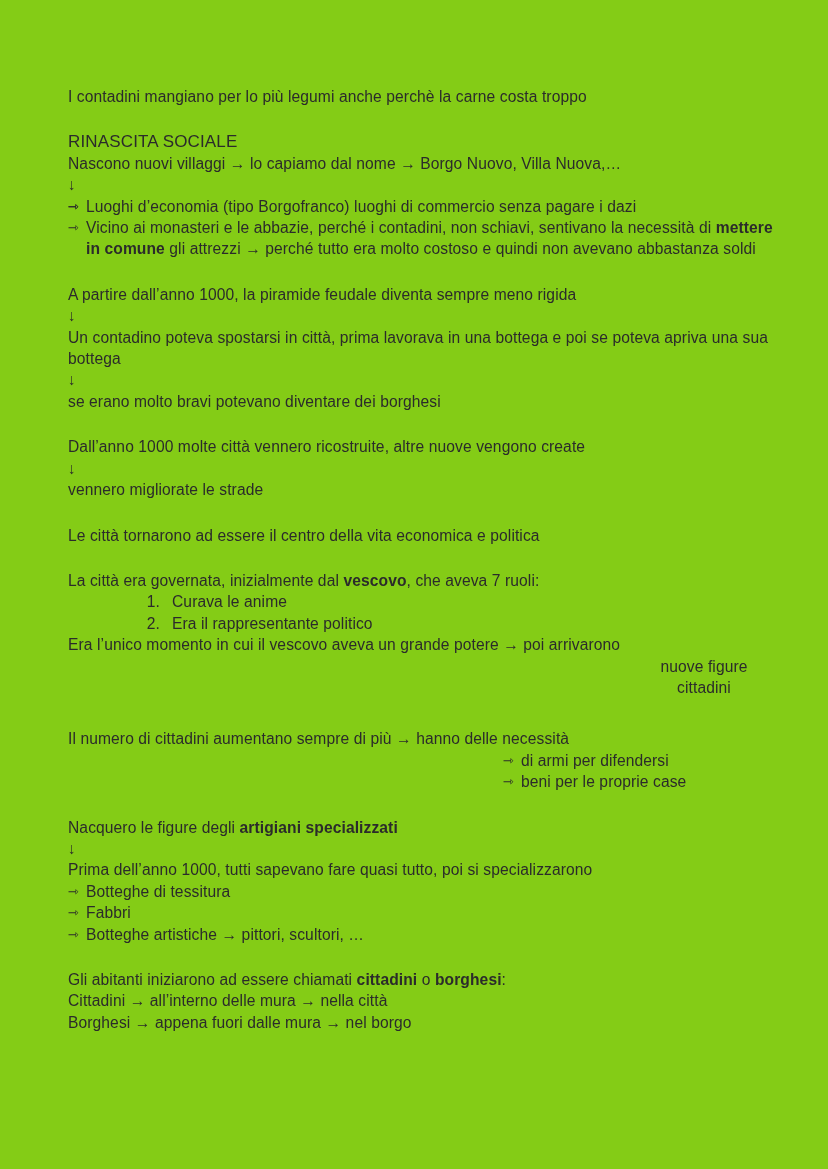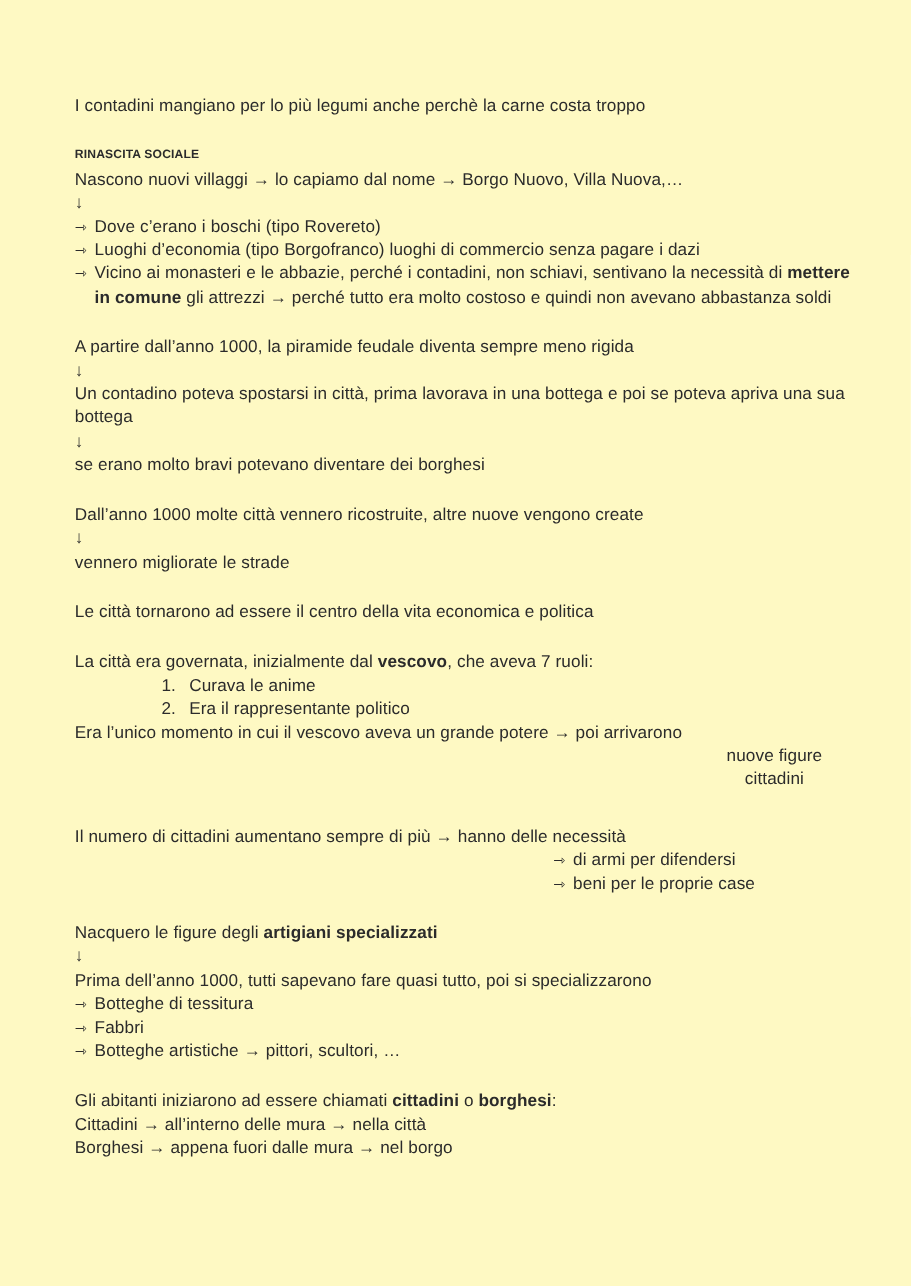--- a/index.html
+++ b/index.html
@@ -17,44 +17,44 @@
     color: #2b2b2b;
     -webkit-font-smoothing: antialiased;
   }
 
   .page {
     position: absolute;
     left: 0;
     top: 0;
     width: 828px;
     height: 1169px;
-    background: #fef9c3;
+    background: #84cc16;
     box-sizing: border-box;
     padding: 86px 48px 34px 68px;
   }
 
   .doc {
     font-size: 15.6px;
     line-height: 21.4px;
     letter-spacing: 0.1px;
   }
 
   
   .para {
     margin: 0;
     white-space: pre-wrap;
   }
   .gap-md { height: 24px; }
   .gap-lg { height: 30px; }
 
   .heading {
     margin: 0;
-    font-size: 11px;
-    line-height: 21.4px;
-    font-weight: bold;
+    font-size: 17px;
+    line-height: 21.4px;
+    font-weight: normal;
     letter-spacing: 0.15px;
   }
 
   b, .b { font-weight: bold; }
 
   .u { text-underline-offset: 2px; }
 
   
   .arrow-down {
     margin: 0;
@@ -140,21 +140,21 @@
     <div class="gap-md"></div>
 
     <p class="heading">RINASCITA SOCIALE</p>
 
     <p class="para"><span>Nascono </span><span class="u">nuovi villaggi</span><span> → lo capiamo dal nome → Borgo Nuovo, Villa Nuova,…</span></p>
 
     <p class="arrow-down">↓</p>
 
     <ul class="bullets">
       <li>
-        <span class="bullet-mark">⇾</span><span>Dove c’erano i boschi (tipo Rovereto)</span>
+        <span class="bullet-mark">⇾</span>
       </li>
       <li>
         <span class="bullet-mark">⇾</span><span>Luoghi d’economia (tipo Borgofranco)</span>
         <span class="cont">luoghi di commercio senza pagare i dazi</span>
       </li>
       <li>
         <span class="bullet-mark">⇾</span><span><span>Vicino ai monasteri e le abbazie, perché i contadini, non schiavi, sentivano la necessità di </span><b>mettere in comune</b><span> gli attrezzi → perché tutto era molto costoso e quindi non avevano abbastanza soldi</span></span>
       </li>
     </ul>
 

